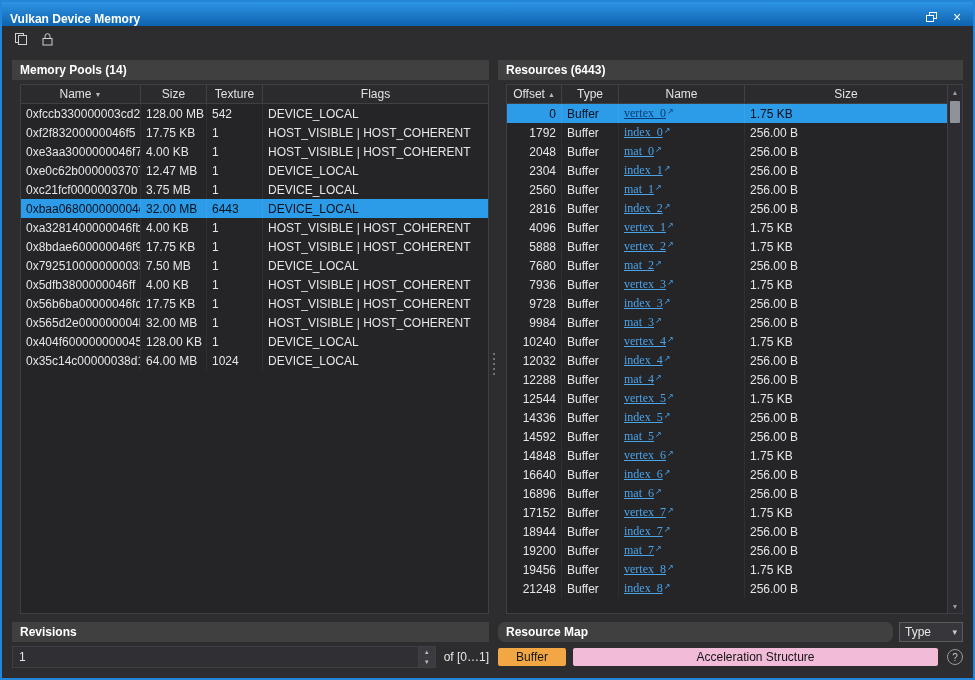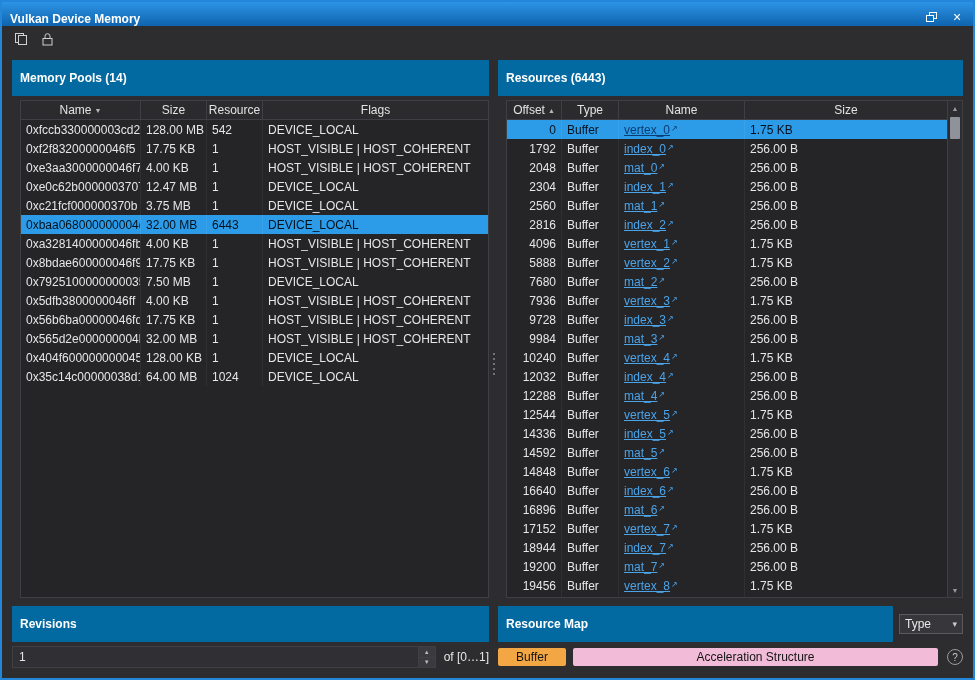--- a/index.html
+++ b/index.html
@@ -27,22 +27,22 @@
   
   .toolbar { height:26px; flex:0 0 auto; display:flex; align-items:center; gap:4px; padding:0 8px; }
   .tool-btn { width:22px; height:22px; background:transparent; border:1px solid transparent; display:flex; align-items:center; justify-content:center; }
   
   .content { flex:1; min-height:0; display:flex; padding:8px 10px 10px 10px; }
   .left-col { width:477px; flex:0 0 auto; display:flex; flex-direction:column; min-height:0; }
   .splitter { width:9px; flex:0 0 auto; display:flex; flex-direction:column; align-items:center; justify-content:center; gap:3px; }
   .splitter i { width:2px; height:2px; background:#8a8a8a; border-radius:1px; display:block; }
   .right-col { flex:1; min-width:0; display:flex; flex-direction:column; min-height:0; }
   .panel-header {
-    height:36px; flex:0 0 auto;
-    background:#0369a1; color:#ffffff; font-weight:700;
+    height:20px; flex:0 0 auto;
+    background:#404040; color:#ffffff; font-weight:700;
     display:flex; align-items:center; padding:0 8px;
     margin-bottom:4px;
   }
   
   .table {
     border:1px solid #3f3f46; background:#252528;
     flex:1; min-height:0; display:flex; flex-direction:column; overflow:hidden;margin-left:8px;
   }
   .pools-table { margin-bottom:8px; }
   .res-table { flex-direction:row; margin-bottom:8px; }
@@ -59,39 +59,39 @@
   .trow.selected { background:#2d9ce8; color:#05111d; }
   .pools-grid { grid-template-columns:120px 66px 56px 1fr; }
   .res-grid { grid-template-columns:55px 57px 126px 1fr; }
   .tcell {
     display:flex; align-items:center; padding:0 5px;
     border-right:1px solid rgba(255,255,255,0.05);
     white-space:nowrap; overflow:hidden;
   }
   .tcell:last-child { border-right:none; }
   .tcell.num { justify-content:flex-end; }
-  .link { color:#4ba3e8; text-decoration:underline; cursor:pointer; }
+  .link { color:#4ba3e8; text-decoration:underline; cursor:pointer;font-family:Liberation Serif, serif; }
   .trow.selected .link { color:#0a3d73; }
   .ext { font-size:8px; margin-left:1px; display:inline-block; transform:translateY(-3px); text-decoration:none; }
   
   .vscroll { width:15px; flex:0 0 auto; background:#2d2d31; border-left:1px solid #3f3f46; display:flex; flex-direction:column; }
   .sb-btn { height:14px; flex:0 0 auto; display:flex; align-items:center; justify-content:center; font-size:7px; color:#9a9a9a; }
   .sb-track { flex:1; position:relative; }
   .sb-thumb { position:absolute; top:2px; left:2px; right:2px; height:22px; background:#8f9399; border-radius:1px; }
   
   .rev-row { margin-top:4px; height:22px; flex:0 0 auto; display:flex; align-items:center; gap:8px; }
   .spinbox { flex:1; height:22px; background:#303034; border:1px solid #3f3f46; display:flex; align-items:stretch; }
   .spin-value { flex:1; display:flex; align-items:center; padding-left:6px; }
   .spin-btns { width:17px; flex:0 0 auto; display:flex; flex-direction:column; border-left:1px solid #3f3f46; }
   .spin-up, .spin-down { flex:1; display:flex; align-items:center; justify-content:center; font-size:6px; color:#bbbbbb; background:#3a3a3f; }
   .spin-up { border-bottom:1px solid #3f3f46; }
   .range-label { flex:0 0 auto; color:#e6e6e6; }
   
   .map-row { display:flex; gap:6px; align-items:center; flex:0 0 auto; }
-  .map-row .panel-header { flex:1; margin-bottom:0; }
+  .map-row .panel-header { flex:1; margin-bottom:0;border-radius:7px; }
   .dropdown {
     width:64px; height:20px; flex:0 0 auto;
     background:#37373b; border:1px solid #5a5a5f;
     display:flex; align-items:center; justify-content:space-between;
     padding:0 5px; color:#e8e8e8;
   }
   .dd-arrow { font-size:9px; color:#cccccc; }
   .legend-row { margin-top:4px; height:22px; flex:0 0 auto; display:flex; align-items:center; gap:7px; }
   .chip {
     height:18px; display:flex; align-items:center; justify-content:center;
@@ -149,21 +149,21 @@
       <div class="table pools-table">
         <div class="thead pools-grid">
           <div class="th">
             <span>Name</span>
             <span class="sort">▼</span>
           </div>
           <div class="th">
             <span>Size</span>
           </div>
           <div class="th">
-            <span>Resource</span>
+            <span>Texture</span>
           </div>
           <div class="th">
             <span>Flags</span>
           </div>
         </div>
         <div class="tbody">
             <div class="trow pools-grid">
               <div class="tcell">0xfccb330000003cd2</div>
               <div class="tcell">128.00 MB</div>
               <div class="tcell">542</div>

